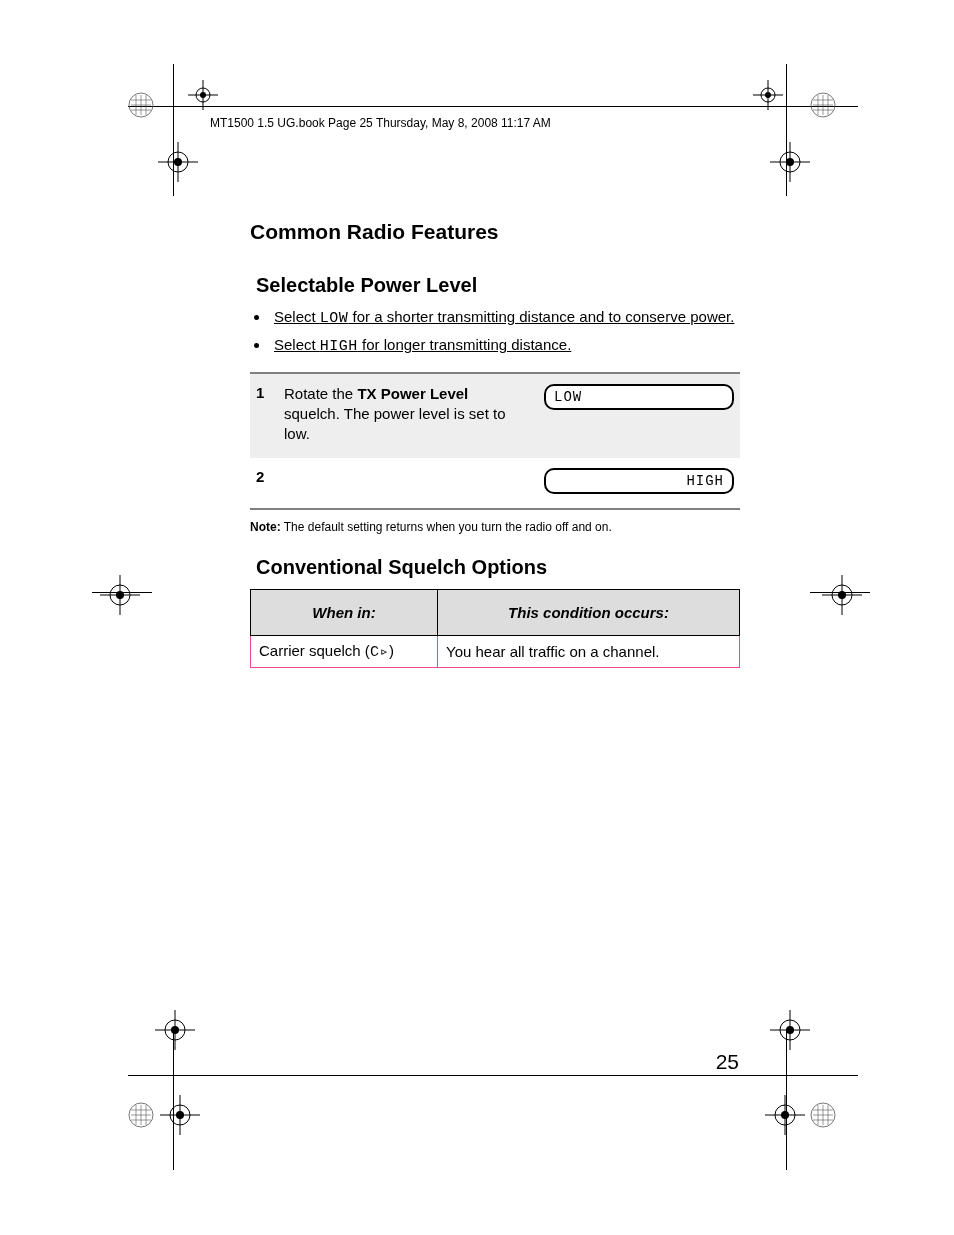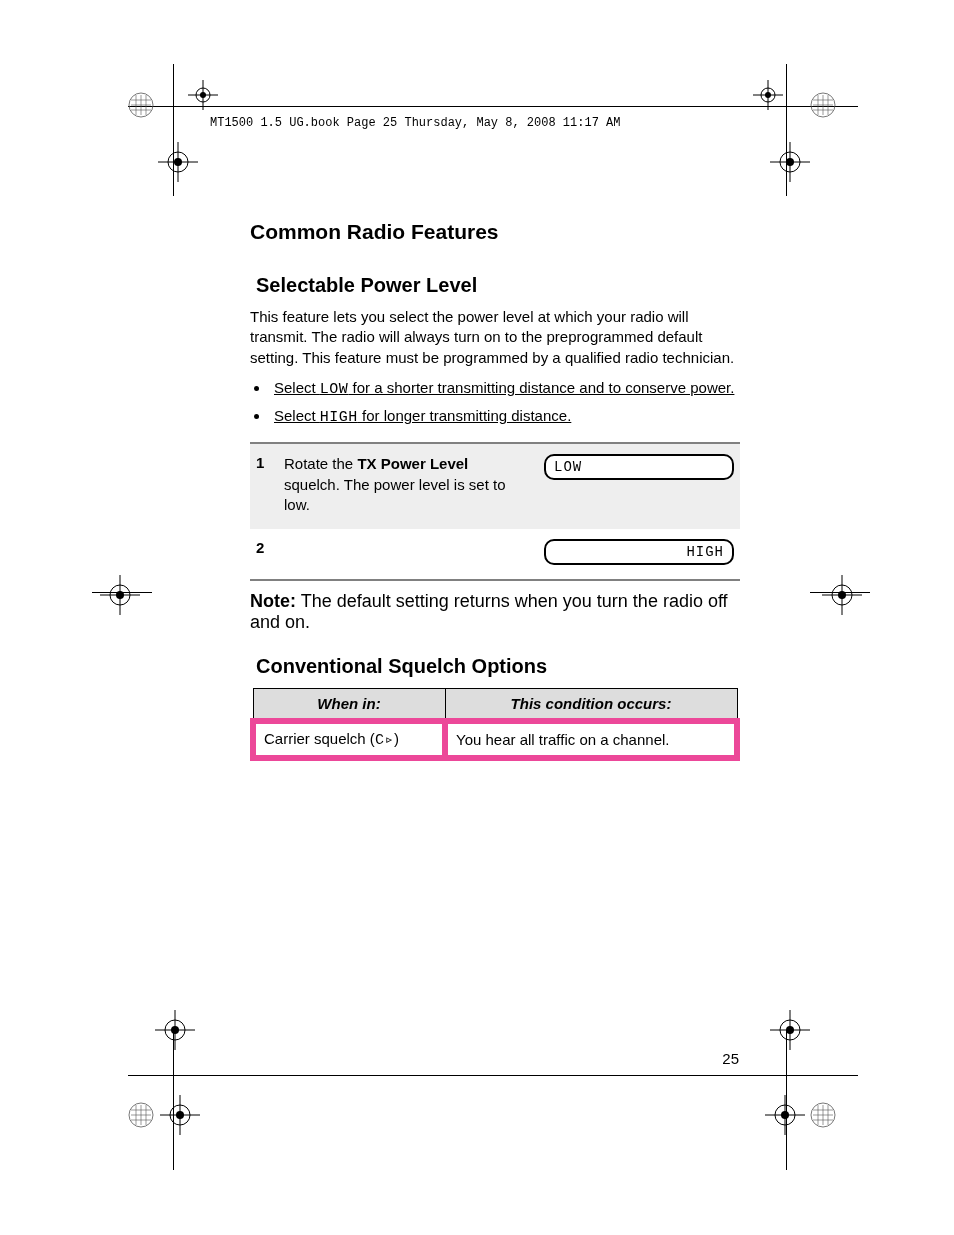--- a/index.html
+++ b/index.html
@@ -14,21 +14,21 @@
     position: relative;
     width: 954px;
     height: 1235px;
     box-sizing: border-box;
   }
   .header-line {
     position: absolute;
     left: 210px;
     top: 116px;
     font-size: 12px;
-    font-family: Liberation Mono, monospace;
+    font-family: Liberation Sans, sans-serif;
   }
   .content {
     position: absolute;
     left: 250px;
     top: 220px;
     width: 490px;
   }
   h1.main-title {
     font-size: 21px;
     font-weight: bold;
@@ -98,50 +98,50 @@
     letter-spacing: 1px;
     display: flex;
     align-items: center;
     padding: 0 8px;
     box-sizing: border-box;
     background: #fff;
   }
   .display-box.left-text { justify-content: flex-start; }
   .display-box.right-text { justify-content: flex-end; }
   .note-line {
-    font-size: 18px;
+    font-size: 12px;
     margin: 10px 0 20px 0;
   }
   .note-line .bold { font-weight: bold; }
 
   table.sq {
     width: 100%;
     border-collapse: collapse;
     margin-top: 10px;
     font-size: 15px;
   }
   table.sq th {
     background: #ddd;
     font-style: italic;
     font-weight: bold;
-    padding: 6px 8px;
+    padding: 14px 8px;
     border: 1px solid #000;
     text-align: center;
   }
   table.sq td {
     padding: 6px 8px;
-    border: 6px solid #ec4899;
+    border: 1px solid #ec4899;
   }
   table.sq td:first-child, table.sq th:first-child { width: 170px; }
 
   .page-number {
     position: absolute;
     right: 215px;
     top: 1050px;
-    font-size: 15px;
+    font-size: 21px;
   }
 
   
   .reg {
     position: absolute;
     pointer-events: none;
   }
   .reg svg { display:block; }
   .cross line { stroke:#000; stroke-width:1; }
   .cross circle.outer { fill:none; stroke:#000; stroke-width:1; }
@@ -296,21 +296,20 @@
         <circle class="inner" cx="20" cy="20" r="4"></circle>
       </svg>
   </div>
 
   <div class="header-line">MT1500 1.5 UG.book  Page 25  Thursday, May 8, 2008  11:17 AM</div>
 
   <div class="content">
     <h1 class="main-title">Common Radio Features</h1>
 
     <h2 class="section-title">Selectable Power Level</h2>
-    <p class="body">This feature lets you select the power level at which your radio will transmit. The radio will always turn on to the preprogrammed default setting. This feature must be programmed by a qualified radio technician.</p>
 
     <ul class="bullets">
       <li>
         <span>Select </span><span class="mono">LOW</span><span> for a shorter transmitting distance and to conserve power.</span>
       </li>
       <li>
         <span>Select </span><span class="mono">HIGH</span><span> for longer transmitting distance.</span>
       </li>
     </ul>
 

